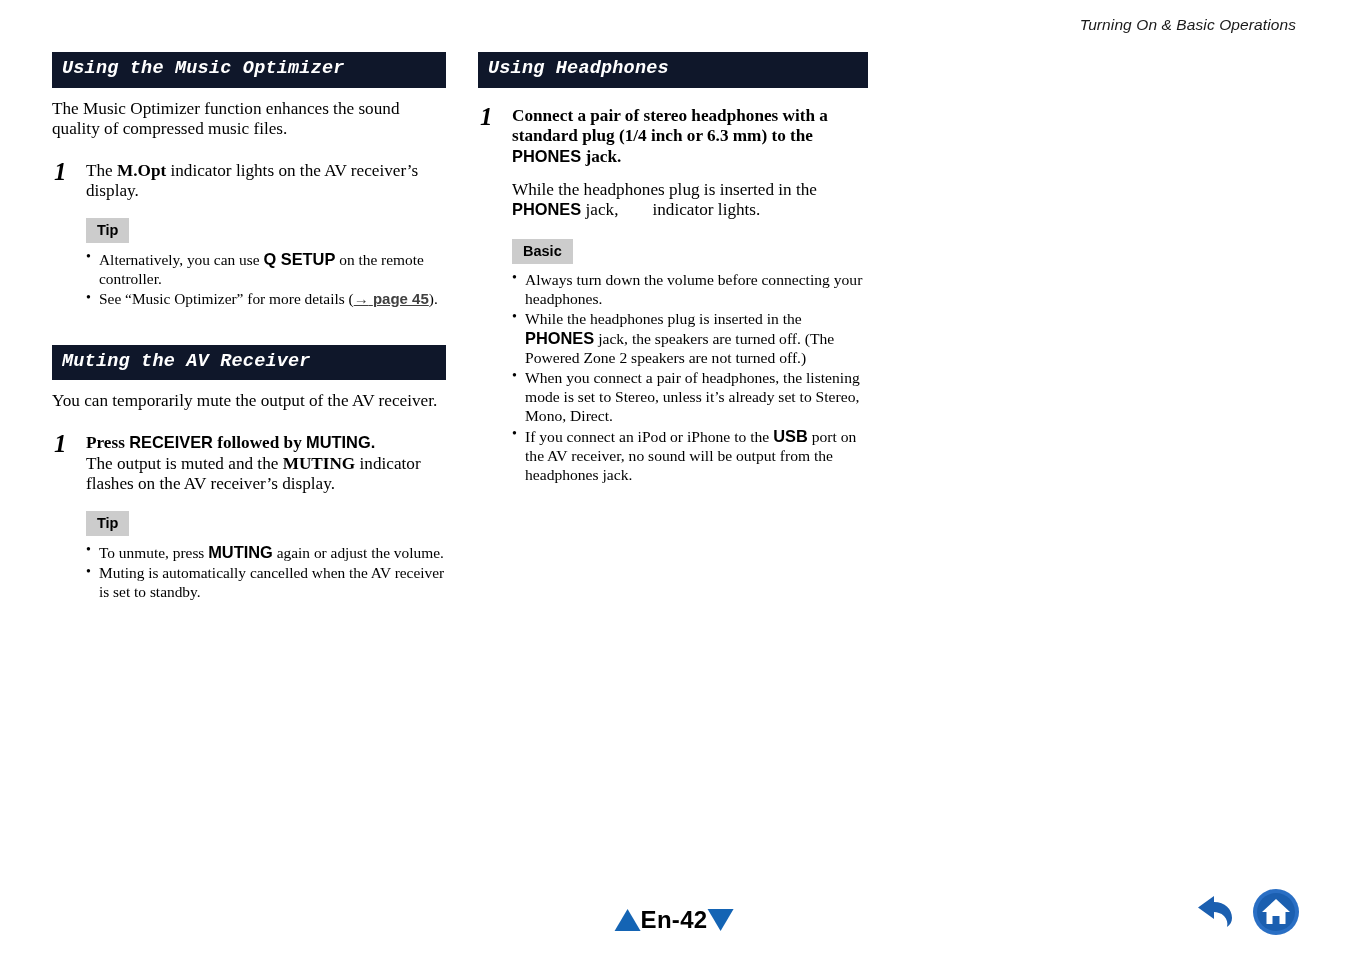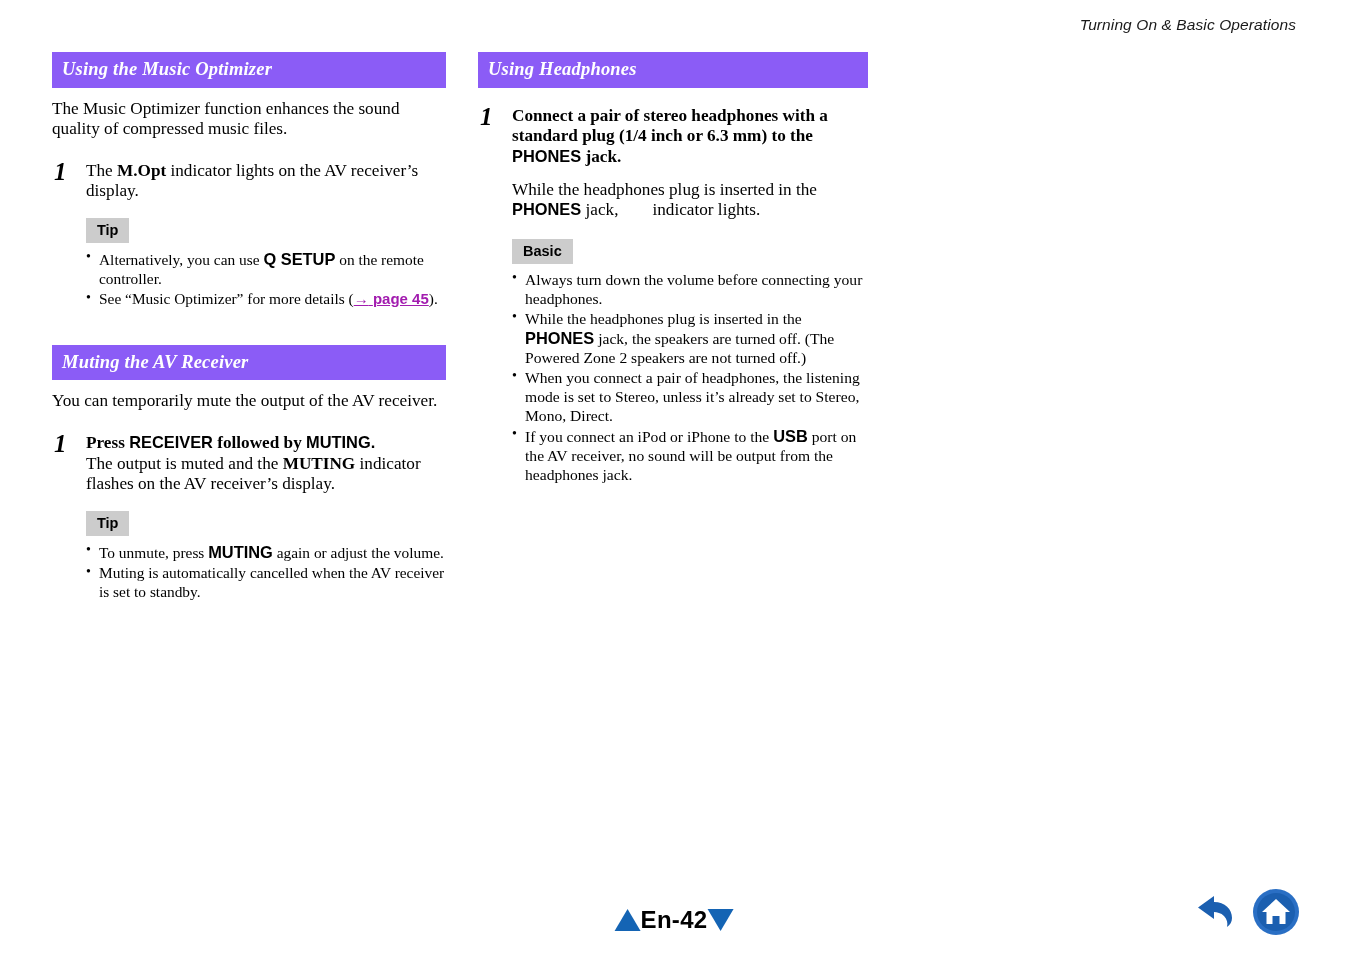--- a/index.html
+++ b/index.html
@@ -31,23 +31,23 @@
   
   .col {
     position: absolute;
     top: 52px;
   }
   .col-left  { left: 52px;  width: 394px; }
   .col-right { left: 478px; width: 390px; }
 
   
   .section-bar {
-    background: #8b5cf6;
+    background: #0f172a;
     color: #ffffff;
-    font-family: Liberation Serif, serif;
+    font-family: Liberation Mono, monospace;
     font-style: italic;
     font-weight: bold;
     font-size: 18.5px;
     line-height: 1;
     padding: 8px 0 9px 10px;
     letter-spacing: 0.2px;
   }
   .section-bar.second { margin-top: 36px; }
 
   
@@ -128,21 +128,21 @@
     content: "\2022";
     position: absolute;
     left: 0;
     top: -1px;
     font-size: 14px;
   }
   .bullets.wide li { font-size: 15.6px; }
 
   
   .pagelink {
-    color: #a21caf;
+    color: #404040;
     font-family: "Liberation Sans", sans-serif;
     font-weight: bold;
     font-size: 15px;
     white-space: nowrap;
   }
   .pagelink .arrow { font-size: 15px; }
 
   
   .footer-nav {
     position: absolute;

